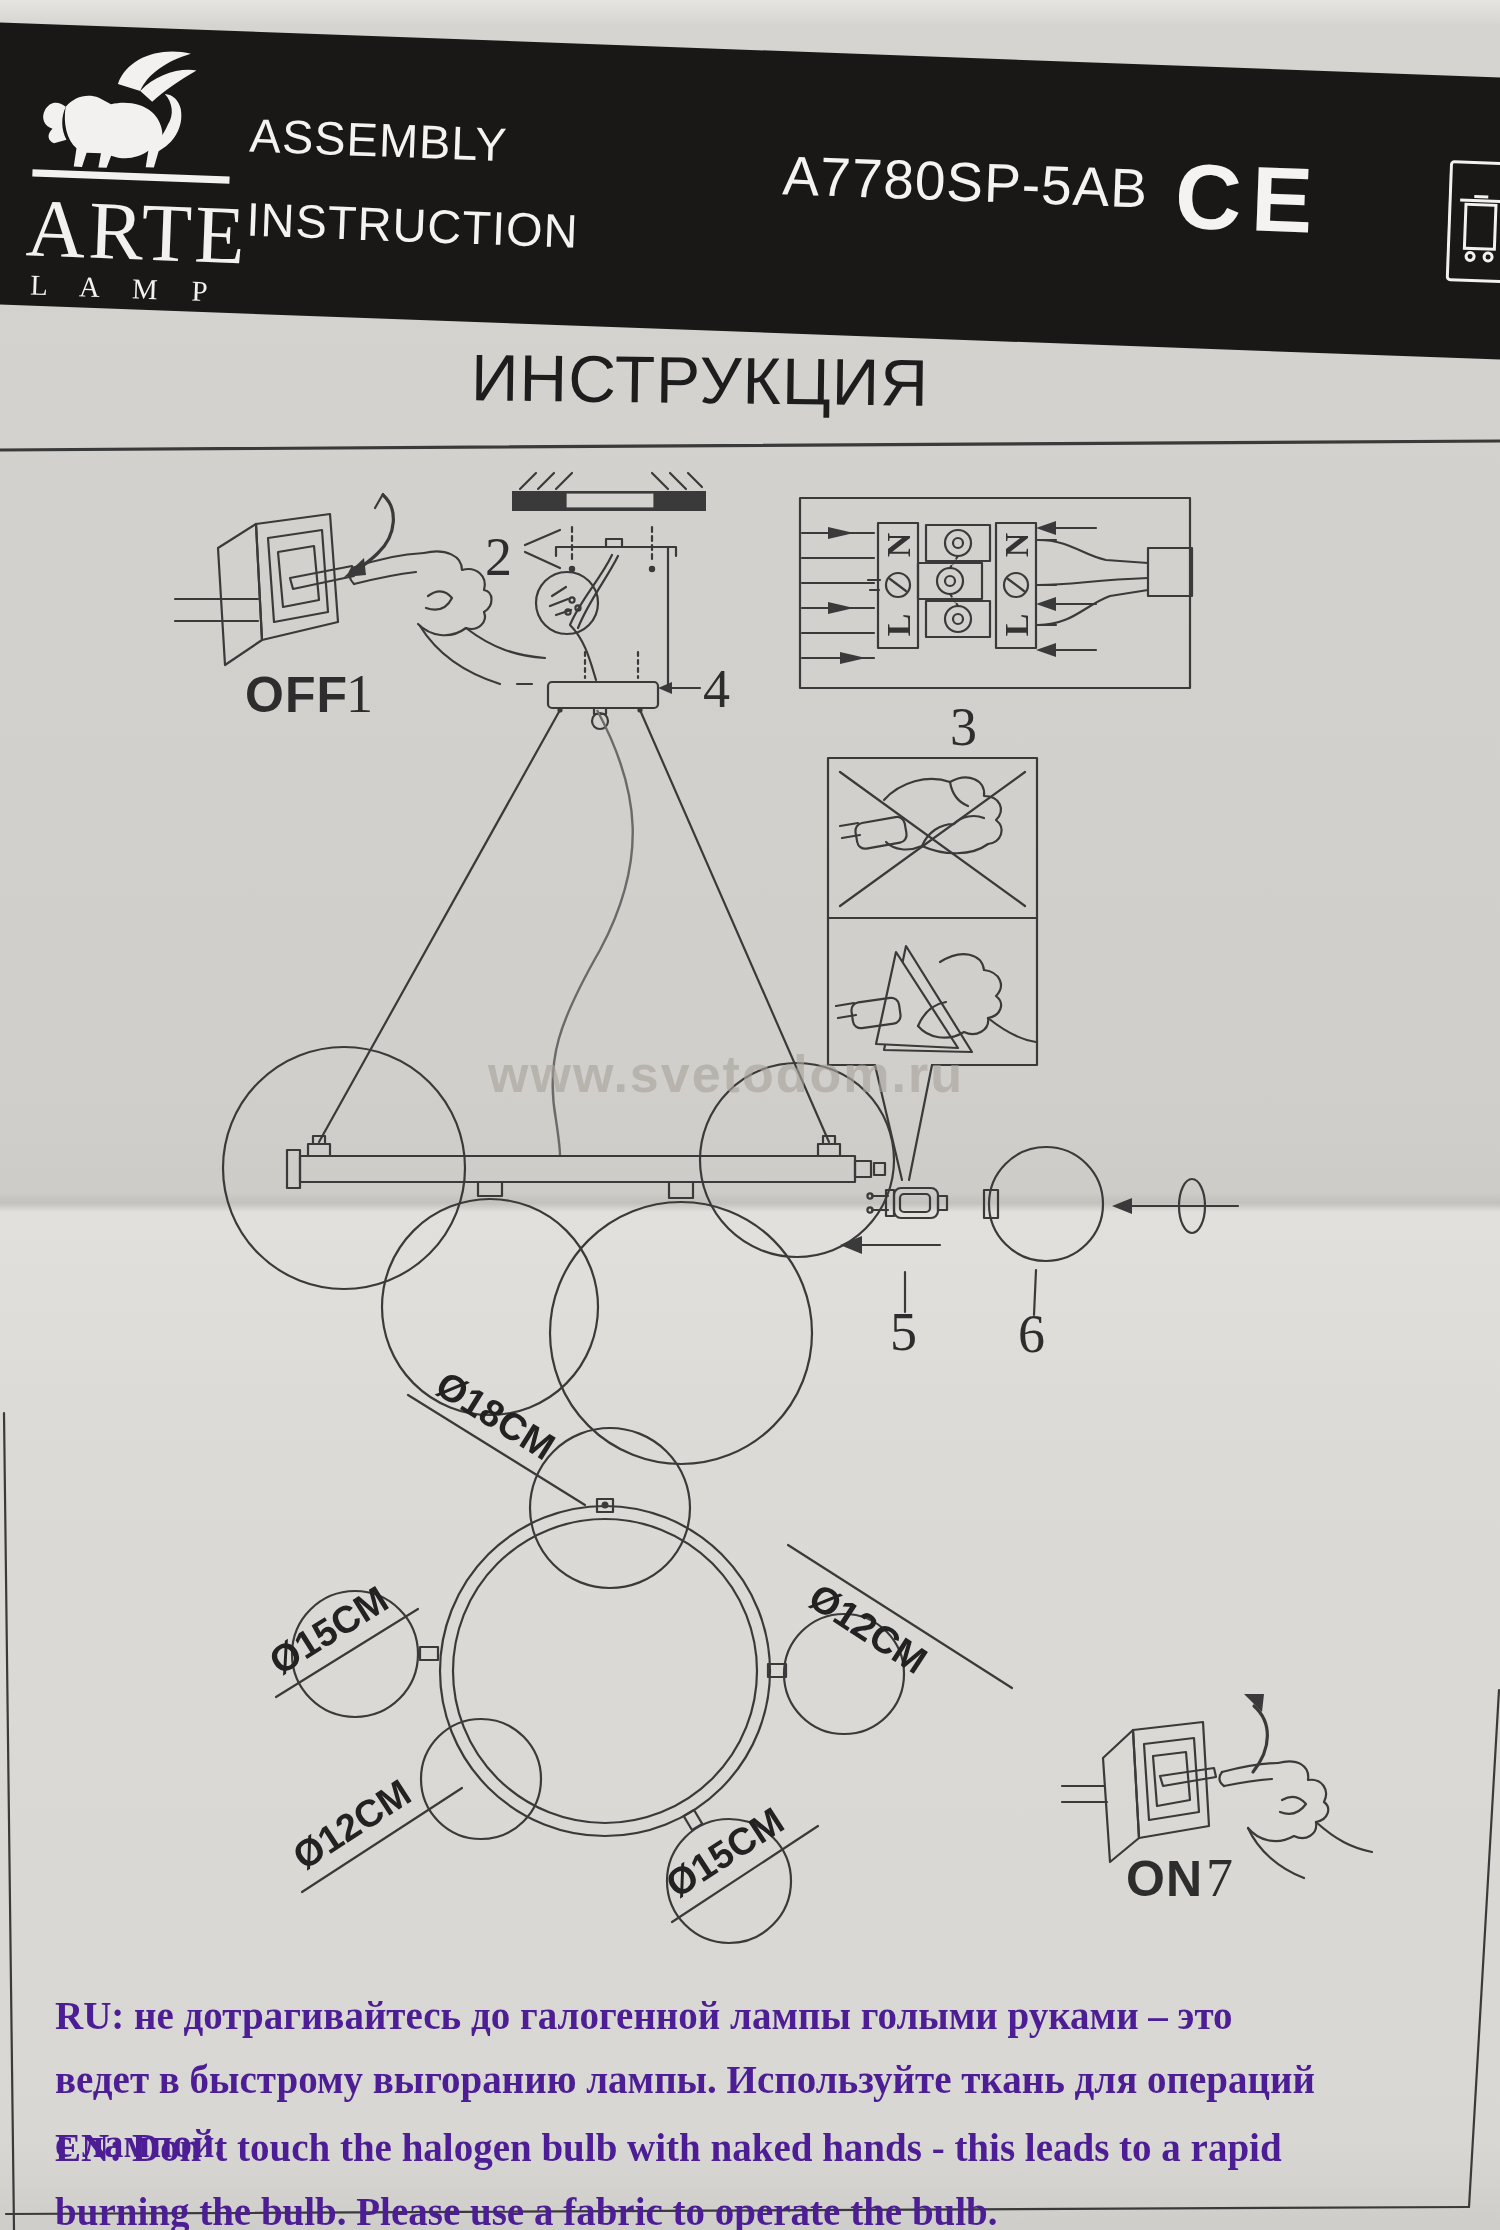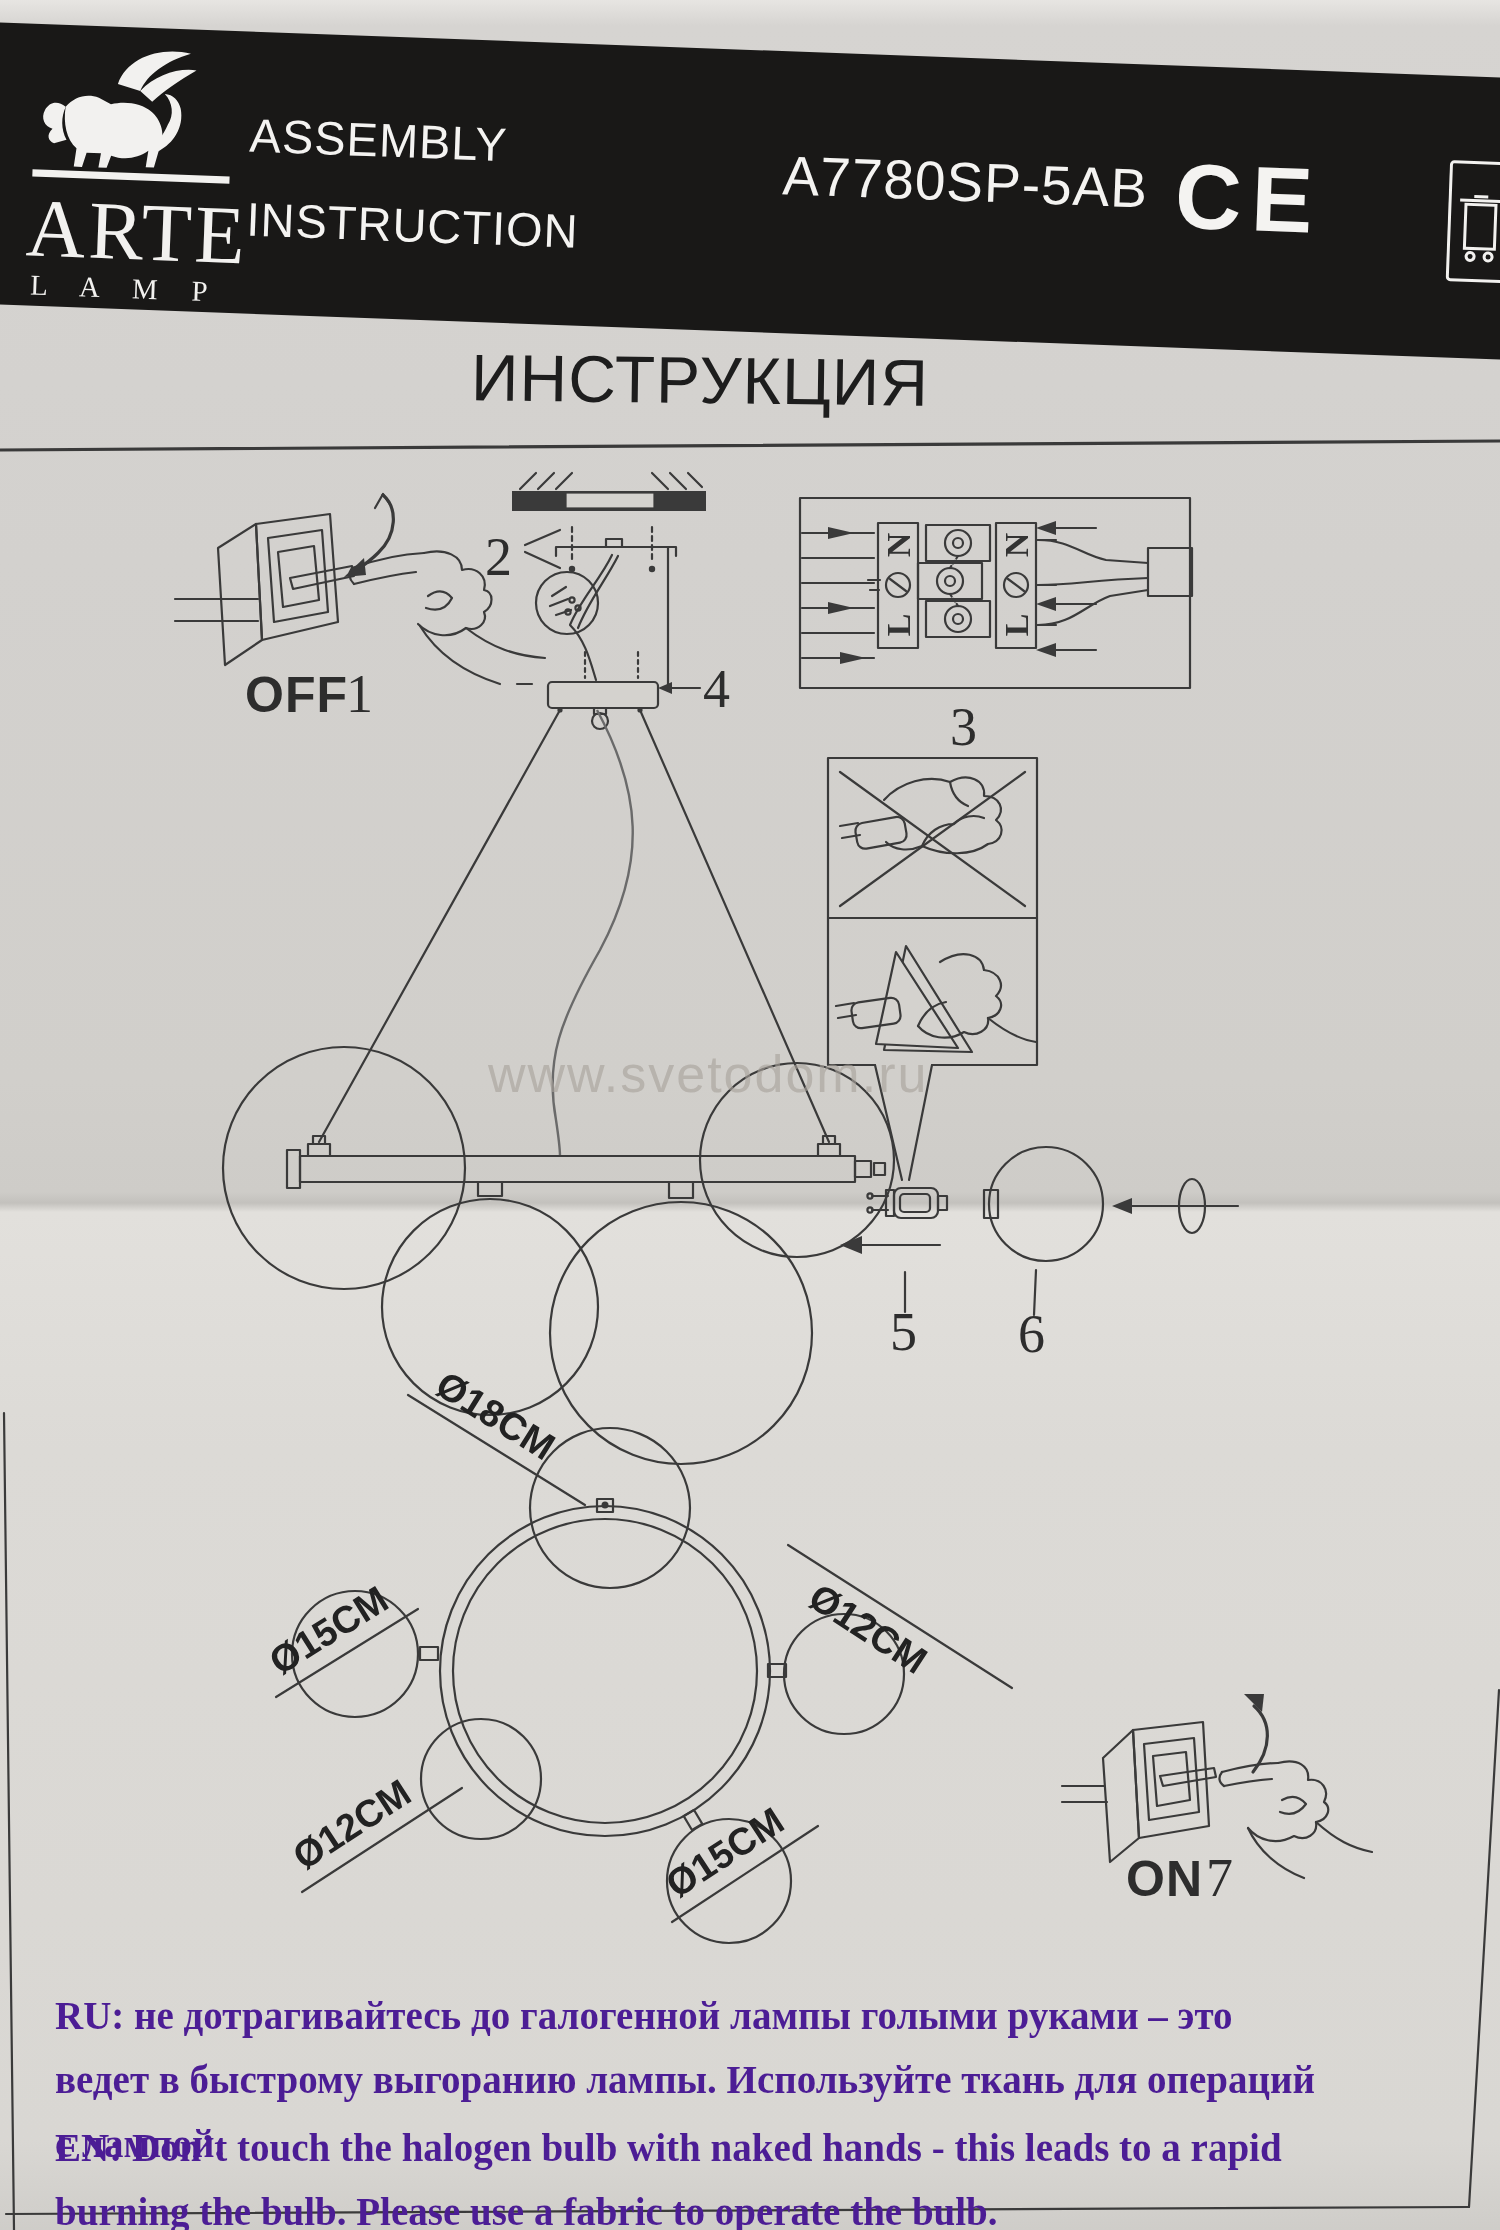--- a/index.html
+++ b/index.html
@@ -20,21 +20,21 @@
   .nl{font-family:"Liberation Serif",serif;font-weight:bold;font-size:34px;fill:#333;text-anchor:middle;}
   .banner{position:absolute;left:-30px;top:50px;width:1560px;height:282px;
         background:#191817;transform:rotate(2.1deg);z-index:5;color:#f2f1ef;}
   .as-block{position:absolute;left:278px;top:62px;font-size:47px;letter-spacing:1px;
         line-height:1.78;color:#f4f3f1;}
   .model{position:absolute;left:812px;top:92px;font-size:55px;letter-spacing:1px;color:#f4f3f1;}
   .ce{position:absolute;left:1205px;top:78px;font-size:92px;font-weight:bold;letter-spacing:10px;color:#f4f3f1;}
   .weee{position:absolute;left:1478px;top:80px;}
   .title{position:absolute;left:0;top:342px;width:1400px;text-align:center;z-index:4;
         font-size:66px;letter-spacing:1px;color:#1d1d1d;transform:rotate(0.7deg);}
-  .watermark{position:absolute;left:488px;top:1044px;z-index:3;font-size:52px;font-weight:normal;
+  .watermark{position:absolute;left:488px;top:1044px;z-index:3;font-size:52px;font-weight:bold;
         letter-spacing:2px;color:#a8a29b;opacity:.62;}
   .note{position:absolute;left:55px;width:1280px;z-index:4;font-family:"Liberation Serif",serif;
         font-weight:bold;font-size:39px;line-height:1.64;color:#4c1d95;}
   .note-ru{top:1984px;}
   .note-en{top:2116px;}
 </style>
 </head>
 <body>
 
 <div class="page">

